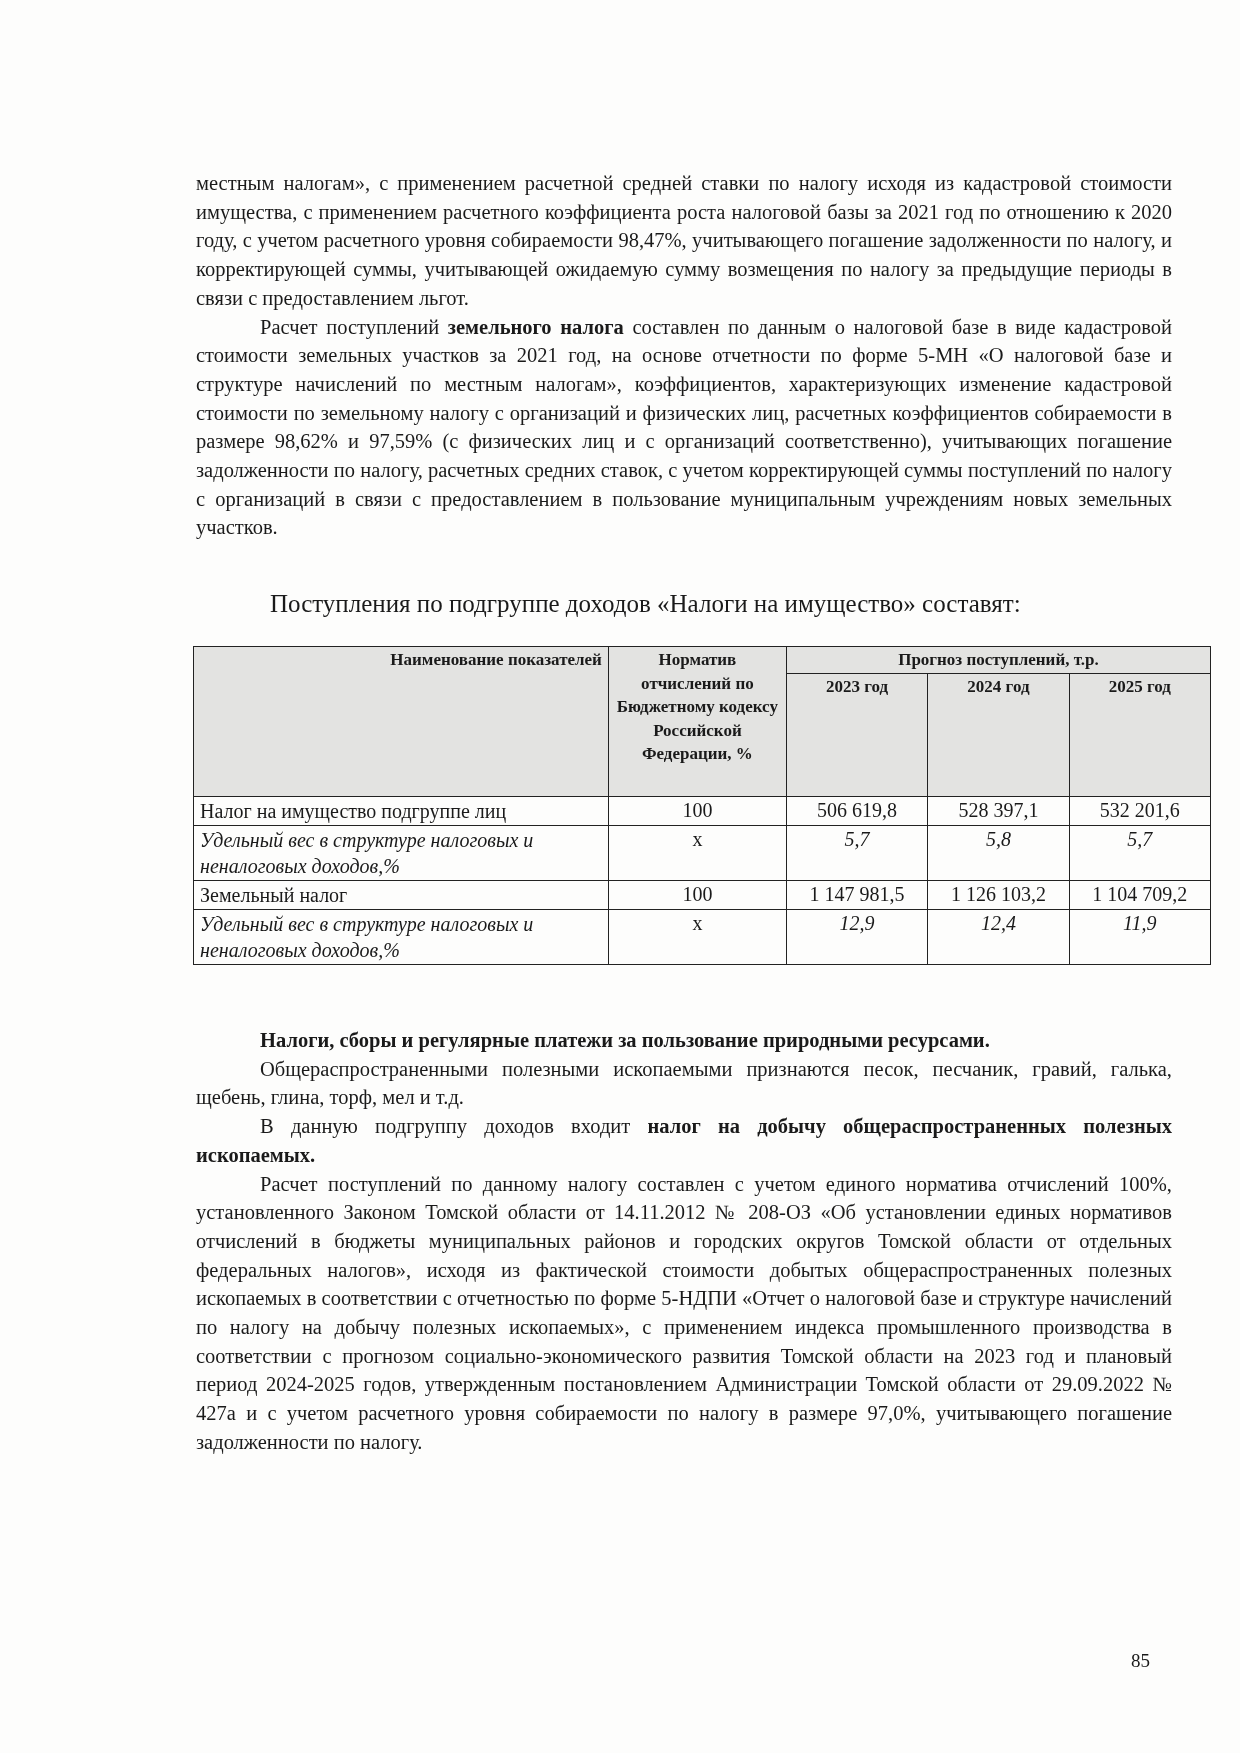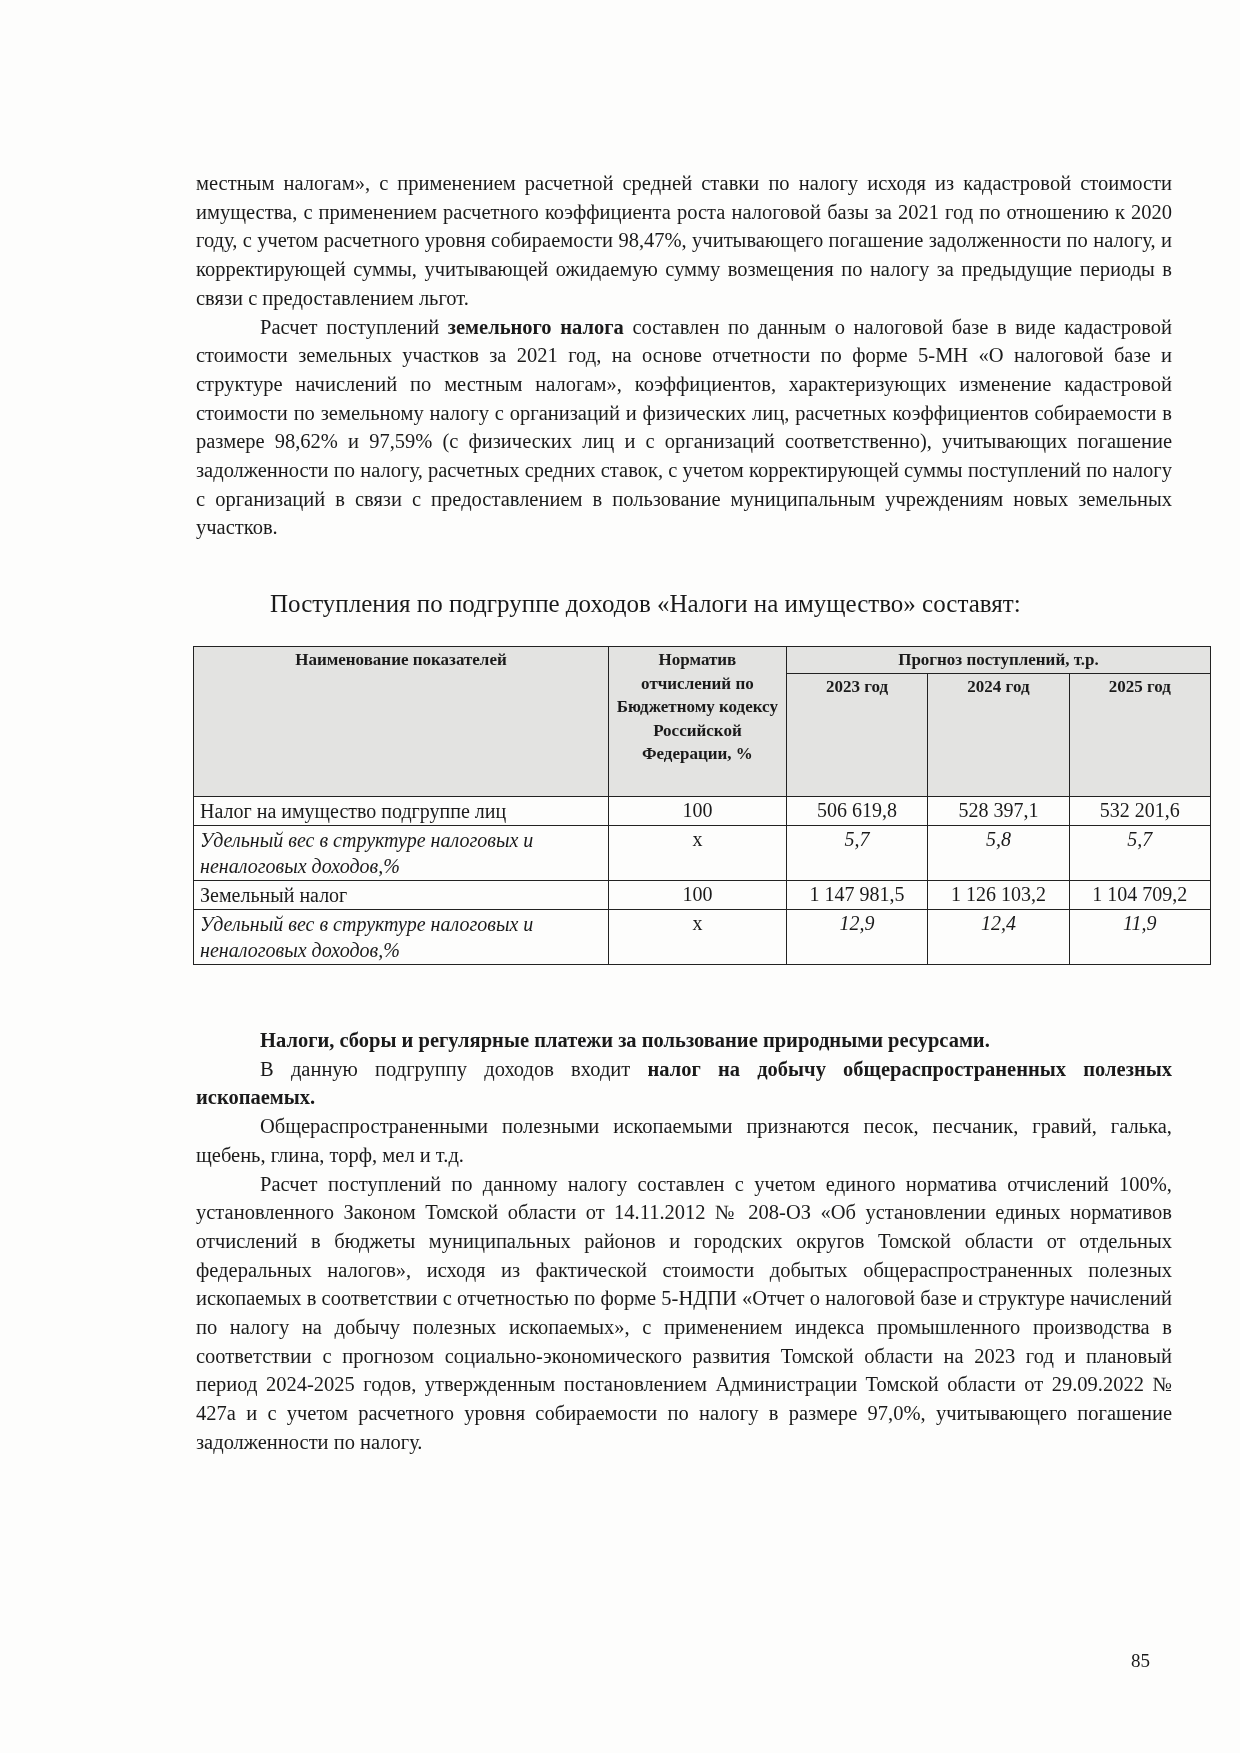--- a/index.html
+++ b/index.html
@@ -32,21 +32,21 @@
   <div class="text-block" style="top:129px;margin-top:40px;">
     <p class="p">местным налогам», с применением расчетной средней ставки по налогу исходя из кадастровой стоимости имущества, с применением расчетного коэффициента роста налоговой базы за 2021 год по отношению к 2020 году, с учетом расчетного уровня собираемости 98,47%, учитывающего погашение задолженности по налогу, и корректирующей суммы, учитывающей ожидаемую сумму возмещения по налогу за предыдущие периоды в связи с предоставлением льгот.</p>
     <p class="p indent"><span>Расчет поступлений </span><span class="b">земельного налога</span><span> составлен по данным о налоговой базе в виде кадастровой стоимости земельных участков за 2021 год, на основе отчетности по форме 5-МН «О налоговой базе и структуре начислений по местным налогам», коэффициентов, характеризующих изменение кадастровой стоимости по земельному налогу с организаций и физических лиц, расчетных коэффициентов собираемости в размере 98,62% и 97,59% (с физических лиц и с организаций соответственно), учитывающих погашение задолженности по налогу, расчетных средних ставок, с учетом корректирующей суммы поступлений по налогу с организаций в связи с предоставлением в пользование муниципальным учреждениям новых земельных участков.</span></p>
   </div>
 
   <div class="caption" style="left:270px; top:590px;">Поступления по подгруппе доходов «Налоги на имущество» составят:</div>
 
   <table class="grid">
     <thead>
       <tr>
-        <th class="c-name" rowspan="2" style="text-align:center;">Наименование показателей</th>
+        <th class="c-name" rowspan="2" style="text-align:right;">Наименование показателей</th>
         <th class="c-norm" rowspan="2">Норматив отчислений по Бюджетному кодексу Российской Федерации, %</th>
         <th colspan="3">Прогноз поступлений, т.р.</th>
       </tr>
       <tr>
         <th class="c-num" style="height:120px;">2023 год</th>
         <th class="c-num">2024 год</th>
         <th class="c-num">2025 год</th>
       </tr>
     </thead>
     <tbody>
@@ -76,20 +76,20 @@
         <td class="c-norm">х</td>
         <td class="c-num it">12,9</td>
         <td class="c-num it">12,4</td>
         <td class="c-num it">11,9</td>
       </tr>
     </tbody>
   </table>
 
   <div class="text-block" style="top:1026px;">
     <p class="p indent b">Налоги, сборы и регулярные платежи за пользование природными ресурсами.</p>
+    <p class="p indent">Общераспространенными полезными ископаемыми признаются песок, песчаник, гравий, галька, щебень, глина, торф, мел и т.д.</p>
     <p class="p indent"><span>В данную подгруппу доходов входит </span><span class="b">налог на добычу общераспространенных полезных ископаемых.</span></p>
-    <p class="p indent">Общераспространенными полезными ископаемыми признаются песок, песчаник, гравий, галька, щебень, глина, торф, мел и т.д.</p>
     <p class="p indent">Расчет поступлений по данному налогу составлен с учетом единого норматива отчислений 100%, установленного Законом Томской области от 14.11.2012 № 208-ОЗ «Об установлении единых нормативов отчислений в бюджеты муниципальных районов и городских округов Томской области от отдельных федеральных налогов», исходя из фактической стоимости добытых общераспространенных полезных ископаемых в соответствии с отчетностью по форме 5-НДПИ «Отчет о налоговой базе и структуре начислений по налогу на добычу полезных ископаемых», с применением индекса промышленного производства в соответствии с прогнозом социально-экономического развития Томской области на 2023 год и плановый период 2024-2025 годов, утвержденным постановлением Администрации Томской области от 29.09.2022 № 427а и с учетом расчетного уровня собираемости по налогу в размере 97,0%, учитывающего погашение задолженности по налогу.</p>
   </div>
 
 
   <div class="page-num">85</div>
 </div>
 
 </body></html>

